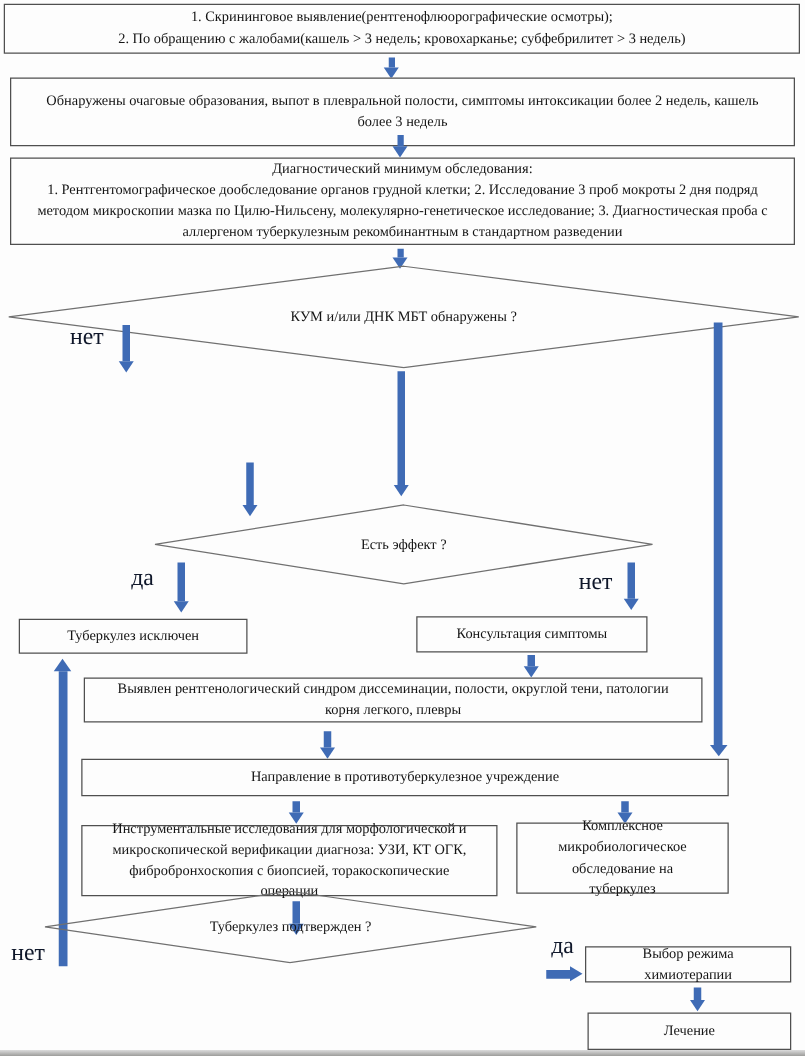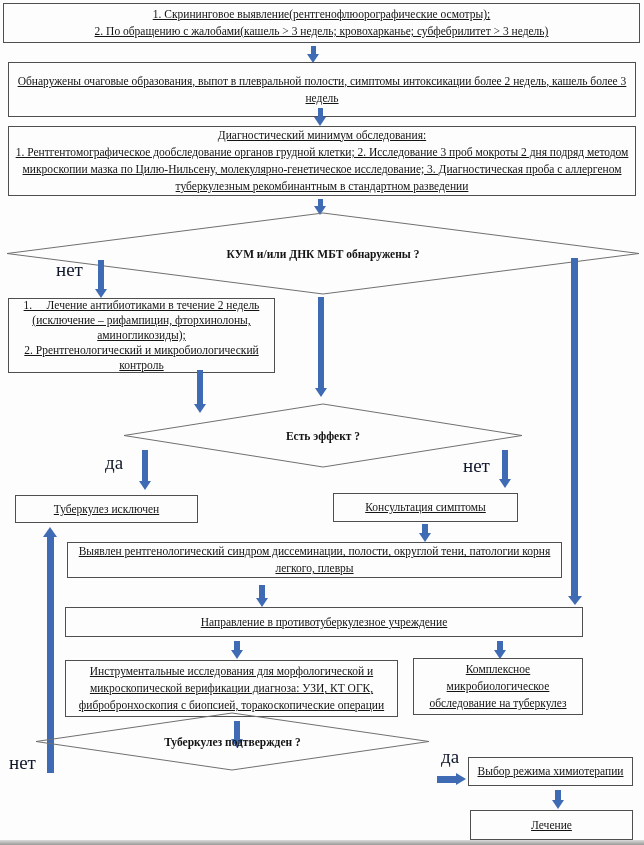--- a/index.html
+++ b/index.html
@@ -10,24 +10,24 @@
   .canvas{
     position:relative; width:644px; height:845px; overflow:hidden;
     background:var(--bg); color:var(--text);
     font-family:"Liberation Serif","DejaVu Serif",serif;
   }
   .box{
     position:absolute; box-sizing:border-box;
     border:1px solid var(--border); background:var(--bg);
     display:flex; align-items:center; justify-content:center;
     text-align:center; font-size:11.5px; line-height:1.45;
-    white-space:pre-line; padding:1px 0;text-decoration:underline;
+    white-space:pre-line; padding:1px 18px;
   }
   .box.tight{line-height:1.32;}
-  .diamond{position:absolute;font-weight:bold;}
+  .diamond{position:absolute;}
   .diamond svg{position:absolute;left:0;top:0;display:block;}
   .dlabel{
     position:absolute; left:0; top:0; width:100%; height:100%;
     display:flex; align-items:center; justify-content:center;
     font-size:11.5px; text-align:center;
   }
   .shaft{position:absolute; background:var(--arrow);}
   .head-down{position:absolute;width:0;height:0;
     border-left:6px solid transparent;border-right:6px solid transparent;
     border-top:9px solid var(--arrow);}
@@ -77,25 +77,20 @@
   <div class="edge-label" style="left:56px;top:259px;">нет</div>
   <div class="shaft" style="left:98px;top:260px;width:6px;height:29px;"></div>
   <div class="head-down" style="left:95px;top:289px;"></div>
 
   <div class="shaft" style="left:318px;top:297px;width:6px;height:91px;"></div>
   <div class="head-down" style="left:315px;top:388px;"></div>
 
   <div class="shaft" style="left:571px;top:258px;width:7px;height:338px;"></div>
   <div class="head-down" style="left:568px;top:596px;border-left-width:7px;border-right-width:7px;"></div>
 
-  <div class="box tight" style="left:8px;top:298px;width:267px;height:75px;">1.&nbsp;&nbsp;&nbsp;&nbsp;&nbsp;Лечение антибиотиками в течение 2 недель
-(исключение – рифампицин, фторхинолоны,
-аминогликозиды);
-2. Ррентгенологический и микробиологический
-контроль</div>
 
   <div class="shaft" style="left:197px;top:370px;width:6px;height:34px;"></div>
   <div class="head-down" style="left:194px;top:404px;"></div>
 
   <div class="diamond" style="left:123px;top:403px;width:400px;height:65px;">
     <svg width="400" height="65" viewBox="0 0 400 65">
       <polygon points="200,1 399,32.5 200,64 1,32.5" fill="none" stroke="var(--diamond)" stroke-width="1"></polygon>
     </svg>
     <div class="dlabel">Есть эффект ?</div>
   </div>

